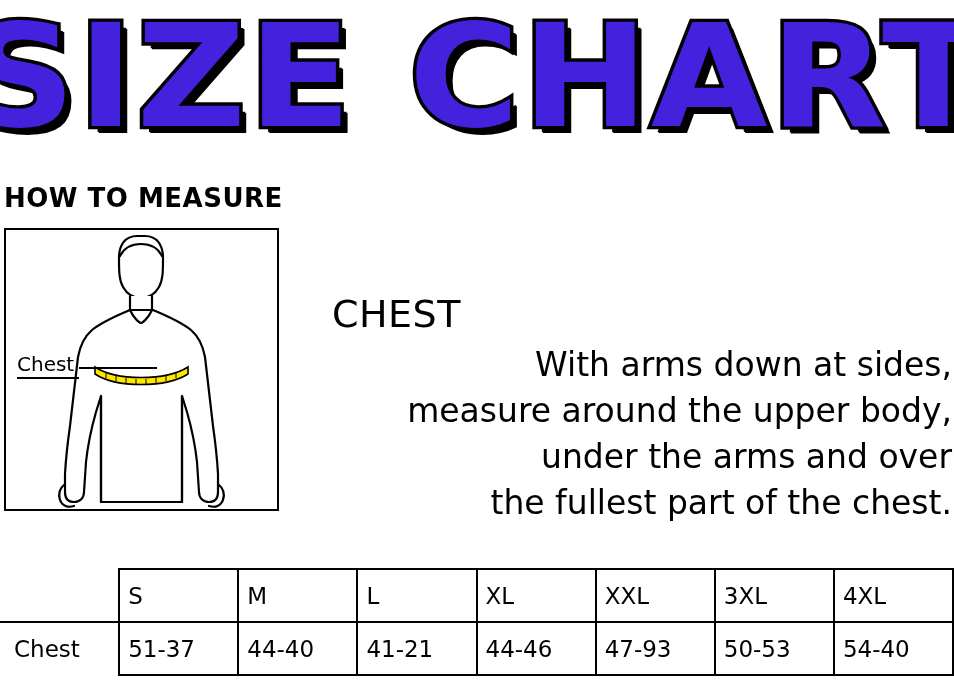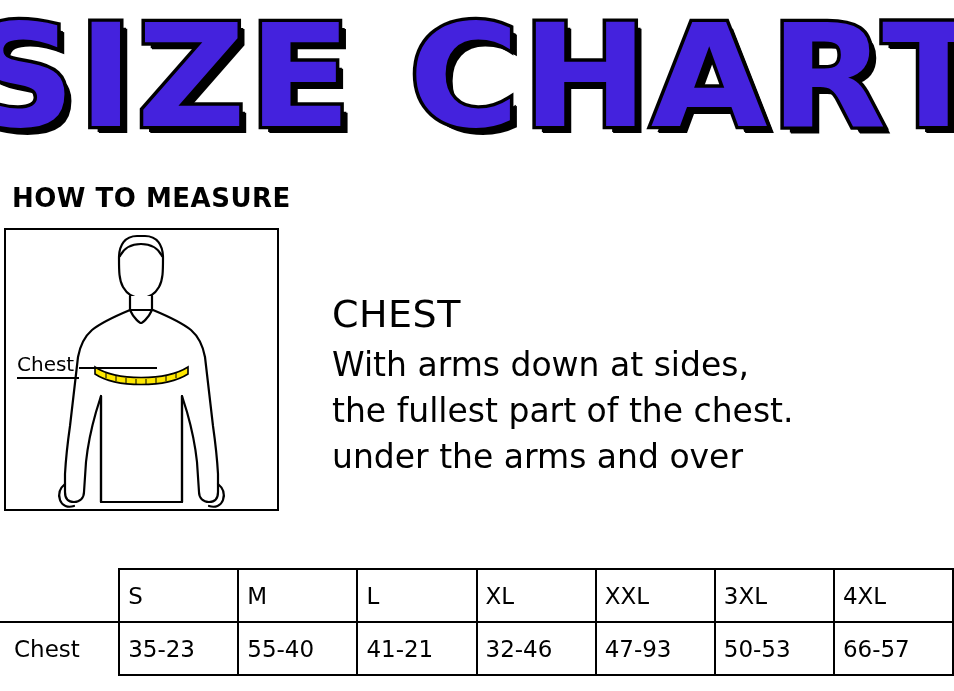--- a/index.html
+++ b/index.html
@@ -42,21 +42,21 @@
        5px 5px 0 #000,
        6px 6px 0 #000;
     transform: scaleX(1.18) scaleY(1.12);
     transform-origin: center top;
     white-space: nowrap;
   }
 
   
   #how-to-measure-heading {
     position: absolute;
-    left: 12px;
+    left: 4px;
     top: 183px;
     font-family: "DejaVu Sans", sans-serif;
     font-weight: bold;
     font-size: 26px;
     letter-spacing: 0.5px;
   }
 
   
   #figure-box {
     position: absolute;
@@ -109,21 +109,21 @@
   }
   #desc-body {
     position: absolute;
     left: 332px;
     top: 342px;
     width: 620px;
     font-family: "DejaVu Sans", sans-serif;
     font-size: 33px;
     line-height: 46px;
   }
-  #desc-body div { white-space: nowrap; }
+  #desc-body div { white-space: nowrap; text-align: right; }
 
   
   #size-table {
     position: absolute;
     left: 0px;
     top: 568px;
     width: 954px;
     border-collapse: collapse;
     table-layout: fixed;
   }
@@ -218,40 +218,41 @@
   </svg>
 </div>
 
 <div id="chest-label">Chest</div>
 <div id="chest-label-underline"></div>
 <div id="chest-leader-line"></div>
 
 <div id="desc-title">CHEST</div>
 <div id="desc-body">
   <div>With arms down at sides,</div>
+  <div>measure around the upper body,</div>
+  <div>under the arms and over</div>
   <div>the fullest part of the chest.</div>
-  <div>under the arms and over</div>
 </div>
 
 <table id="size-table">
   <tbody>
       <tr class="header-row">
     <td class="corner"></td>
     <td>S</td>
     <td>M</td>
     <td>L</td>
     <td>XL</td>
     <td>XXL</td>
     <td>3XL</td>
     <td>4XL</td>
   </tr>
   <tr>
     <td class="rowhead">Chest</td>
-    <td>35-23</td>
-    <td>55-40</td>
+    <td>51-37</td>
+    <td>44-40</td>
     <td>41-21</td>
-    <td>32-46</td>
+    <td>44-46</td>
     <td>47-93</td>
     <td>50-53</td>
-    <td>66-57</td>
+    <td>54-40</td>
   </tr>
 </tbody>
   </table>
 
 </body></html>

